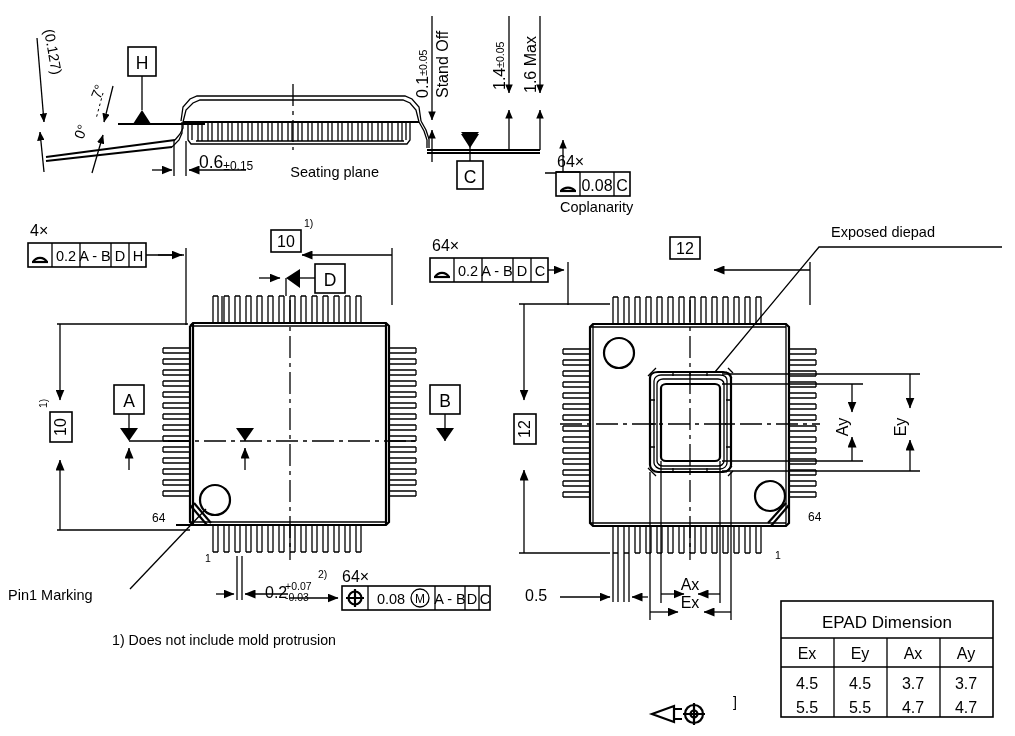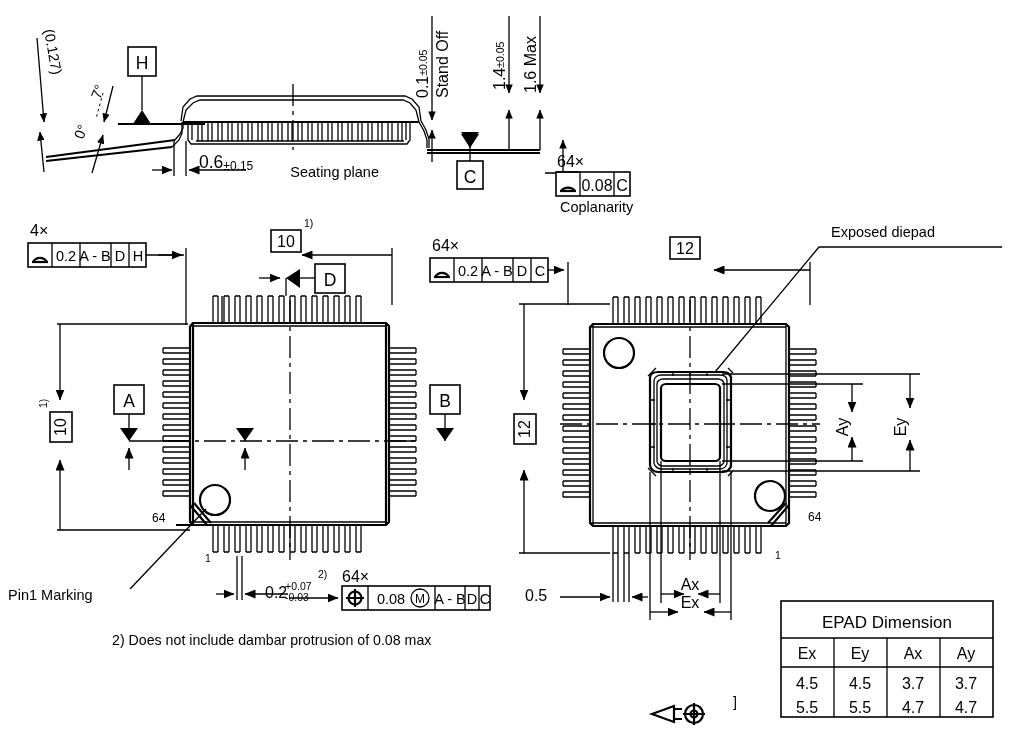--- a/index.html
+++ b/index.html
@@ -620,15 +620,15 @@
     <path class="ln th2" d="M26,6 L34,6 M26,16 L34,16"></path>
     <circle class="ln th2" cx="46" cy="11" r="9"></circle>
     <circle class="ln th2" cx="46" cy="11" r="3.5"></circle>
     <path class="ln th2" d="M46,0 L46,22 M35,11 L57,11"></path>
   </g>
 
 </svg>
 </div>
 
 <div class="notes">
-  <div>2) Does not include dambar protrusion of 0.08 max</div>
+  <div>1) Does not include mold protrusion</div>
 </div>
 <div style="position:absolute;left:733px;top:694px;font-size:14.2px;">]</div>
 
 </body></html>

